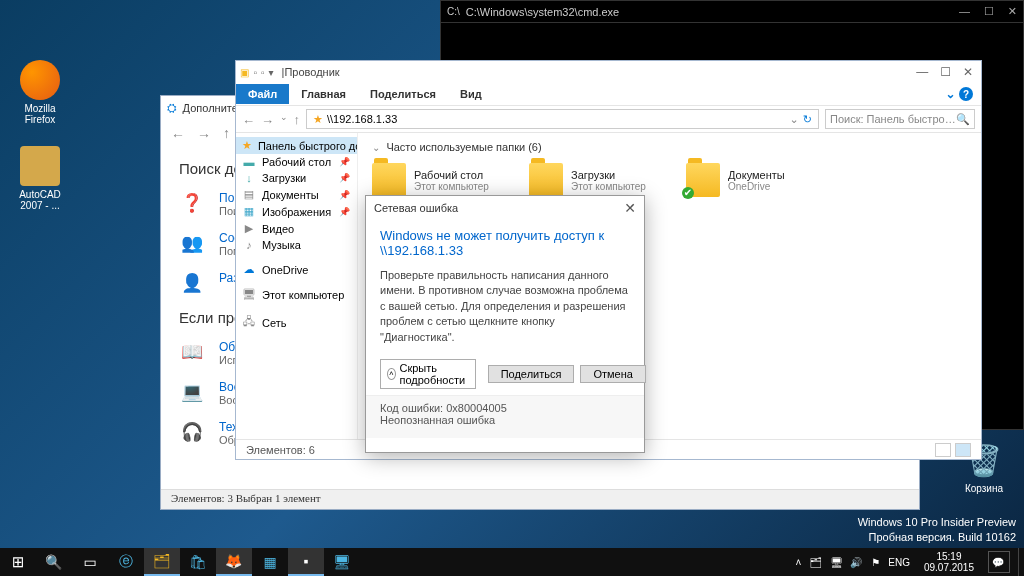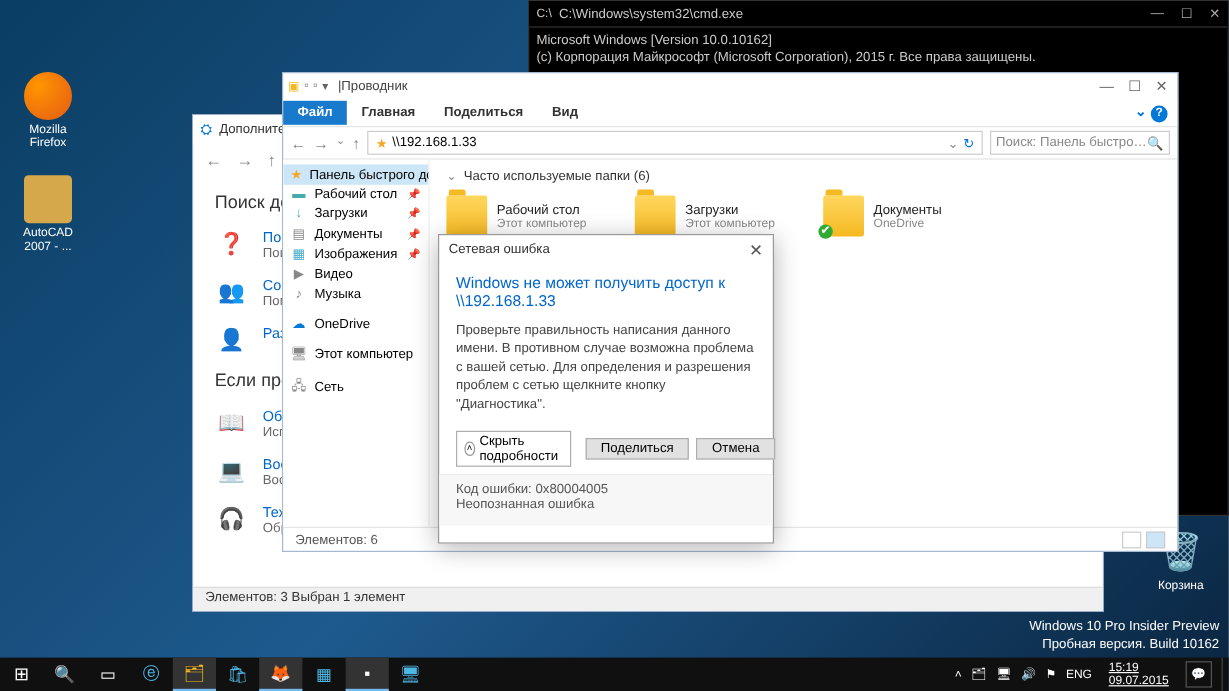--- a/index.html
+++ b/index.html
@@ -26,21 +26,21 @@
 .help-window { position: absolute; top: 95px; left: 160px; width: 760px; height: 415px; background: #fff; border: 1px solid #9aacc4; }
 .help-title { height: 24px; background: #fff; display: flex; align-items: center; padding: 0 6px; font-size: 11px; color: #333; }
 .help-title .icon { margin-right: 6px; color: #0078d7; font-size: 12px; }
 .help-nav { height: 26px; display: flex; align-items: center; padding: 0 10px; gap: 12px; color: #888; font-size: 14px; }
 .help-body { padding: 14px 18px; }
 .help-heading { font-size: 15px; color: #333; margin-bottom: 10px; }
 .help-item { display: flex; align-items: flex-start; gap: 12px; margin: 14px 0; font-size: 12px; }
 .help-item .hi-icon { width: 28px; height: 24px; flex-shrink: 0; display: flex; align-items: center; justify-content: center; font-size: 18px; }
 .help-item .link { color: #0066cc; }
 .help-item .sub { color: #666; font-size: 11px; }
-.help-status { position: absolute; bottom: 0; left: 0; right: 0; height: 20px; background: #f0f0f0; border-top: 1px solid #ddd; font-size: 11px; padding: 2px 10px; color: #333; }
+.help-status { position: absolute; bottom: 0; left: 0; right: 0; height: 20px; background: #f0f0f0; border-top: 1px solid #ddd; font-size: 11px; padding: 2px 10px; color: #333; font-family: Liberation Serif, serif; }
 
 
 .explorer { position: absolute; top: 60px; left: 235px; width: 747px; height: 400px; background: #fff; border: 1px solid #a6b8d0; display: flex; flex-direction: column; }
 .ex-titlebar { height: 22px; display: flex; align-items: center; padding: 0 4px; font-size: 11px; color: #444; }
 .ex-titlebar .qat { display: flex; gap: 4px; margin-right: 8px; font-size: 10px; color: #666; }
 .ex-titlebar .controls { margin-left: auto; display: flex; gap: 12px; color: #666; font-size: 12px; padding-right: 4px; }
 .ex-ribbon { height: 22px; display: flex; align-items: center; font-size: 11px; background: #fff; font-weight: bold; }
 .ex-ribbon .tab { padding: 4px 12px; color: #333; cursor: pointer; }
 .ex-ribbon .tab.active { background: #1979ca; color: #fff; }
 .ex-ribbon .help { margin-left: auto; padding-right: 8px; color: #0078d7; font-size: 12px; }
@@ -88,21 +88,21 @@
 
 
 .watermark { position: absolute; bottom: 32px; right: 8px; color: #fff; font-size: 11px; text-align: right; line-height: 1.3; }
 
 
 .taskbar { position: absolute; bottom: 0; left: 0; right: 0; height: 28px; background: #101010; display: flex; align-items: center; }
 .taskbar .tb-btn { width: 36px; height: 28px; display: flex; align-items: center; justify-content: center; color: #fff; font-size: 14px; cursor: pointer; }
 .taskbar .tb-btn.active { background: #333; border-bottom: 2px solid #76b9ed; }
 .taskbar .start { font-size: 15px; }
 .taskbar .tray { margin-left: auto; display: flex; align-items: center; gap: 8px; color: #fff; font-size: 10px; padding-right: 2px; }
-.taskbar .tray .clock { text-align: left; line-height: 1.1; font-size: 10px; padding: 0 6px; text-decoration: underline; }
+.taskbar .tray .clock { text-align: center; line-height: 1.1; font-size: 10px; padding: 0 6px; }
 .taskbar .tray .notif { width: 22px; height: 22px; border: 1px solid #555; display: flex; align-items: center; justify-content: center; }
 </style>
 </head>
 <body>
 
 <div class="desktop-icon firefox-icon">
   <div class="icon-img"></div>
   <div>Mozilla Firefox</div>
 </div>
 <div class="desktop-icon autocad-icon">
@@ -116,26 +116,20 @@
 
 <div class="cmd-window">
   <div class="cmd-title">
     <span class="icon">C:\</span>
     <span>C:\Windows\system32\cmd.exe</span>
     <span class="controls">
       <span>—</span>
       <span>☐</span>
       <span>✕</span>
     </span>
-  </div>
-  <div class="cmd-body">
-    <div>Microsoft Windows [Version 10.0.10162]</div>
-    <div>(с) Корпорация Майкрософт (Microsoft Corporation), 2015 г. Все права защищены.</div>
-    <div>&nbsp;</div>
-    <div>C:\Users\it-pk&gt;ntstat -n</div>
   </div>
 </div>
 
 <div class="help-window">
   <div class="help-title">
     <span class="icon">⛭</span>
     <span>Дополнительные</span>
   </div>
   <div class="help-nav">
     <span>←</span>

